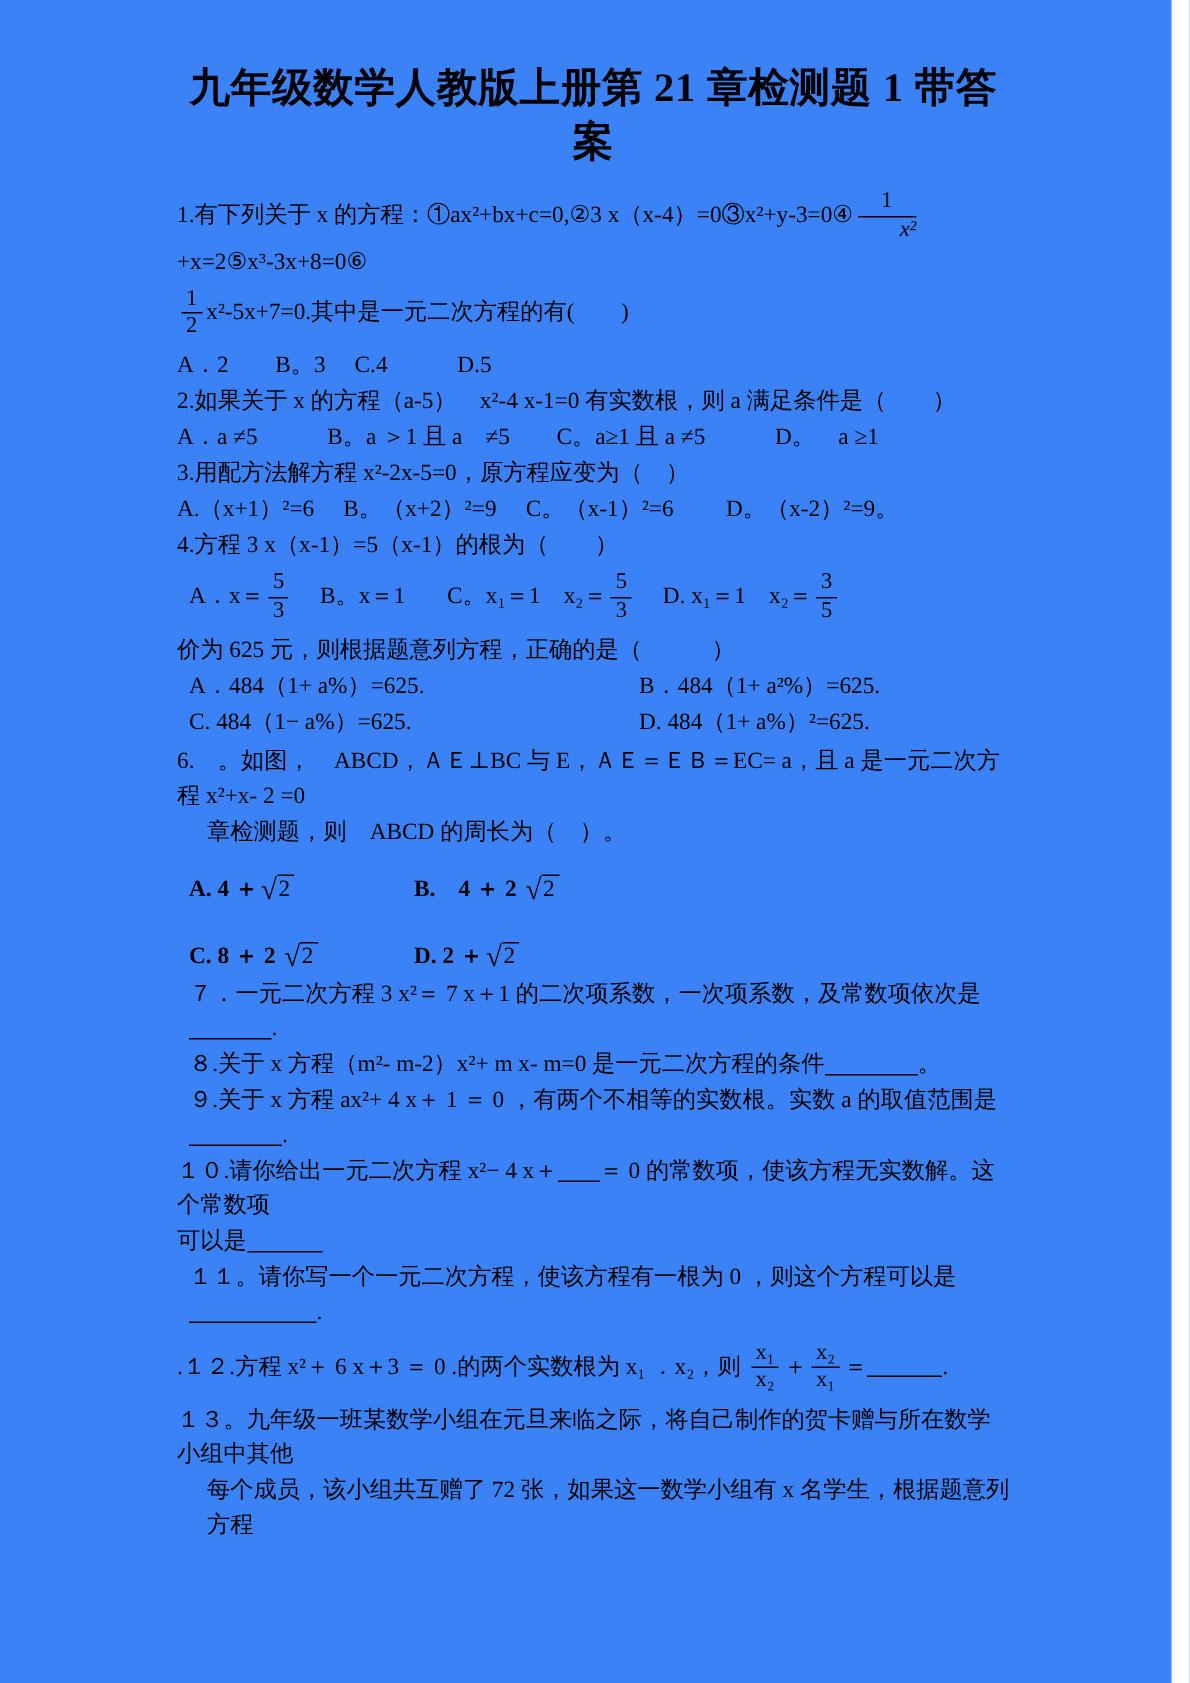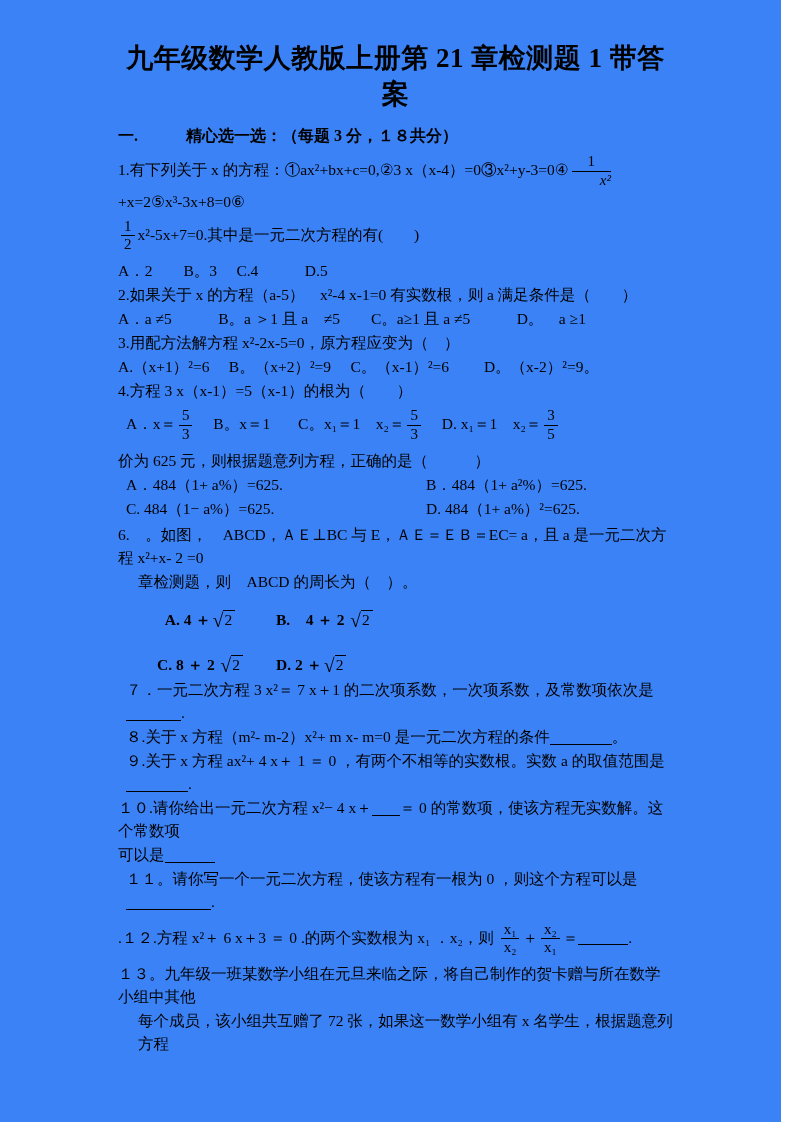--- a/index.html
+++ b/index.html
@@ -34,32 +34,29 @@
   
   .sqrt { white-space:nowrap; margin:0 2px; }
   .sqrt .rsign { font-size:1.25em; vertical-align:-2px; }
   .sqrt .rbody { border-top:1.2px solid #000; padding:0 3px 0 1px; }
   .it { font-style:italic;margin-left:28px; }
   
   .bl { display:inline-block; border-bottom:1px solid #000; height:15px; vertical-align:-3px; }.w28{width:28px}
   .w50{width:50px}.w55{width:55px}.w62{width:62px}.w85{width:85px}
   
   .col1 { display:inline-block; width:300px; }
-  .col1n { display:inline-block; width:150px;text-align:center; }
+  .col1n { display:inline-block; width:150px; }
 </style>
 </head>
 <body>
 
 <div class="page">
 
   <h1 class="title">九年级数学人教版上册第 21 章检测题 1 带答案</h1>
 
-  <div class="sec-head">
-    <span class="sec-num">一.</span><span>精心选一选：（每题 3 分，１８共分）</span>
-  </div>
 
   <div class="line tallline">
     <span>1.有下列关于 x 的方程：①ax²+bx+c=0,②3 x（x-4）=0③x²+y-3=0④</span><span class="frac"><span class="num">1</span><span class="den it">x²</span></span><span>+x=2⑤x³-3x+8=0⑥</span>
   </div>
   <div class="line tallline">
     <span class="frac"><span class="num">1</span><span class="den">2</span></span><span>x²-5x+7=0.其中是一元二次方程的有(　　)</span>
   </div>
   <div class="line">
     <span>A．2　　B。3　 C.4　　　D.5</span>
   </div>

